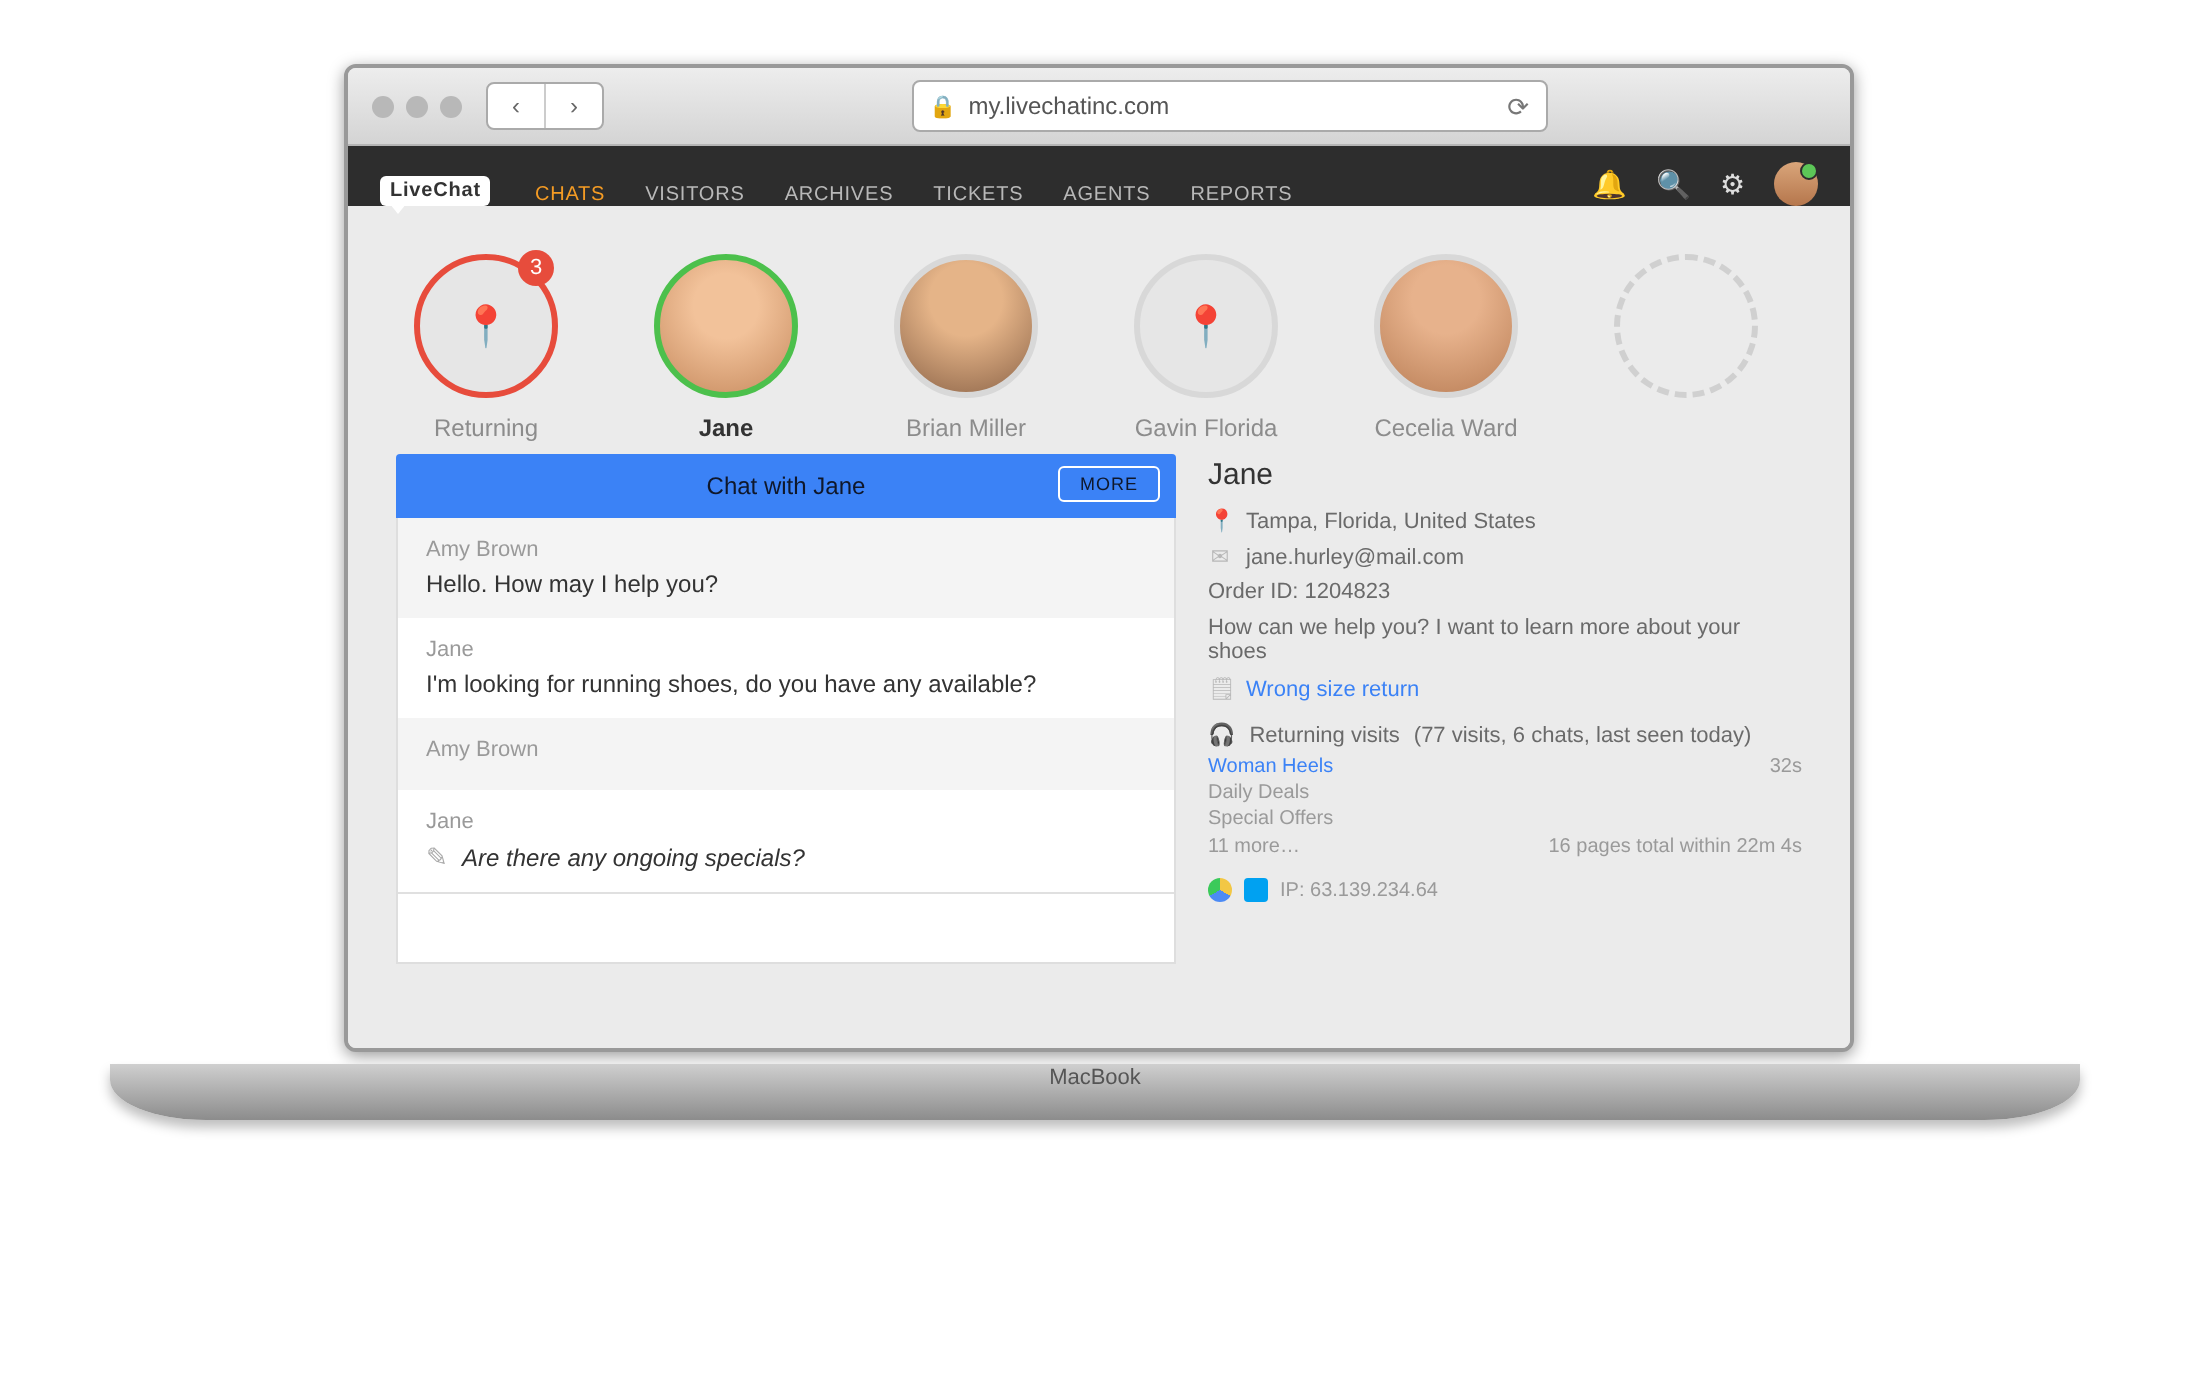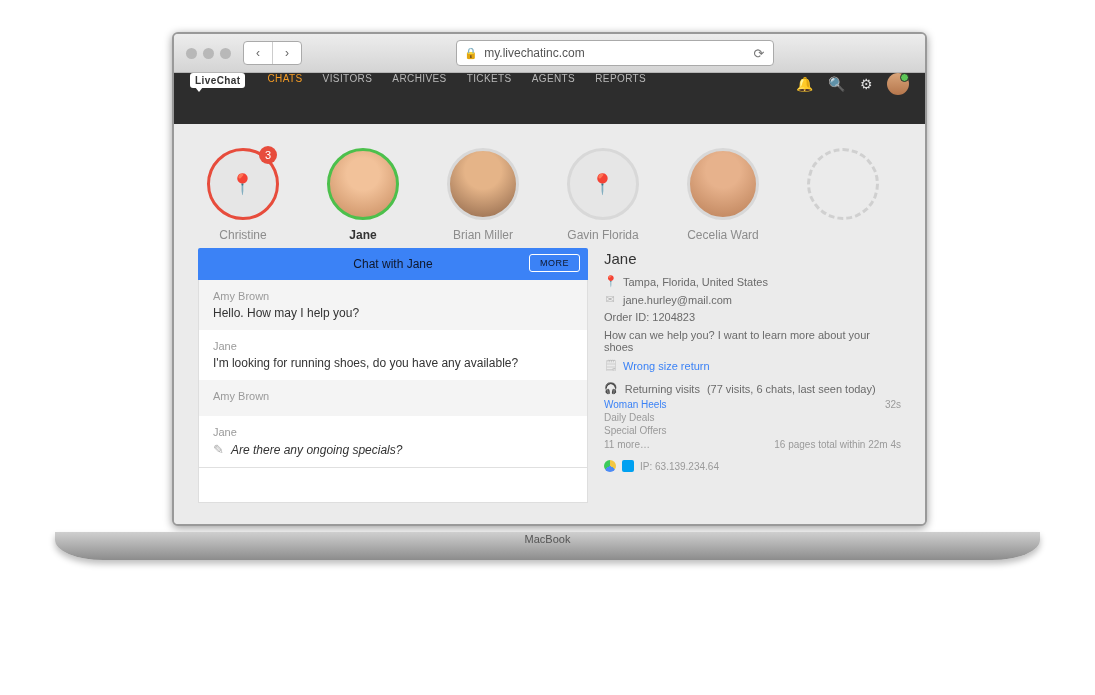--- a/index.html
+++ b/index.html
@@ -13,21 +13,21 @@
   .traffic { display:flex; gap:6px; margin-right:12px; }
   .traffic span { width:11px; height:11px; border-radius:50%; background:#b8b8b8; }
   .nav-btns { display:flex; border:1px solid #aaa; border-radius:4px; background:#fff; margin-right:14px; }
   .nav-btn { width:28px; height:22px; display:flex; align-items:center; justify-content:center; font-size:12px; color:#666; cursor:pointer; }
   .nav-btn + .nav-btn { border-left:1px solid #ccc; }
   .url-bar { flex:1; max-width:300px; margin:0 auto; height:24px; background:#fff; border:1px solid #aaa; border-radius:4px; display:flex; align-items:center; padding:0 8px; font-size:12px; color:#555; position:relative; }
   .url-bar .lock { margin-right:6px; font-size:11px; color:#888; }
   .url-bar .refresh { margin-left:auto; font-size:13px; color:#777; }
   
   .app { position:absolute; top:39px; left:0; right:0; bottom:0; background:#ebebeb; overflow:hidden; }
-  .app-header { height:51px; background:#2d2d2d; display:flex; align-items:flex-start; padding:0 16px; font-size:10px; color:#b8b8b8; letter-spacing:0.4px; }
+  .app-header { height:30px; background:#2d2d2d; display:flex; align-items:flex-end; padding:0 16px; font-size:10px; color:#b8b8b8; letter-spacing:0.4px; }
   .logo-wrap { position:relative; background:#fff; border-radius:3px; padding:2px 5px; margin-right:22px; }
   .logo-text { font-weight:600; font-size:10px; color:#333; }
   .logo-text b { font-weight:800; }
   .logo-tail { position:absolute; bottom:-4px; left:5px; width:0; height:0; border-left:4px solid transparent; border-right:4px solid transparent; border-top:5px solid #fff; }
   .top-nav { display:flex; gap:20px; }
   .top-nav span { cursor:pointer; text-transform:uppercase; font-weight:500; }
   .top-nav span.active { color:#f49b24; }
   .hdr-right { margin-left:auto; display:flex; align-items:center; gap:14px; color:#ddd; }
   .hdr-ic { font-size:14px; cursor:pointer; }
   .hdr-avatar { position:relative; width:22px; height:22px; border-radius:50%; background:linear-gradient(#d9a57a,#b5764c); display:flex; align-items:center; justify-content:center; font-size:8px; color:#fff; }
@@ -125,21 +125,21 @@
             </span>
         </div>
       </div>
 
       <div class="visitors-row" id="visitors-row">
           <div class="visitor">
             <div class="avatar-ring red-ring">
               <span class="map-pin">📍</span>
             </div>
             <div class="avatar-badge">3</div>
-            <div class="visitor-name">Christine</div>
+            <div class="visitor-name">Returning</div>
           </div>
           <div class="visitor">
             <div class="avatar-ring green-ring face1"></div>
             <div class="visitor-name bold">Jane</div>
           </div>
           <div class="visitor">
             <div class="avatar-ring face2"></div>
             <div class="visitor-name">Brian Miller</div>
           </div>
           <div class="visitor">

